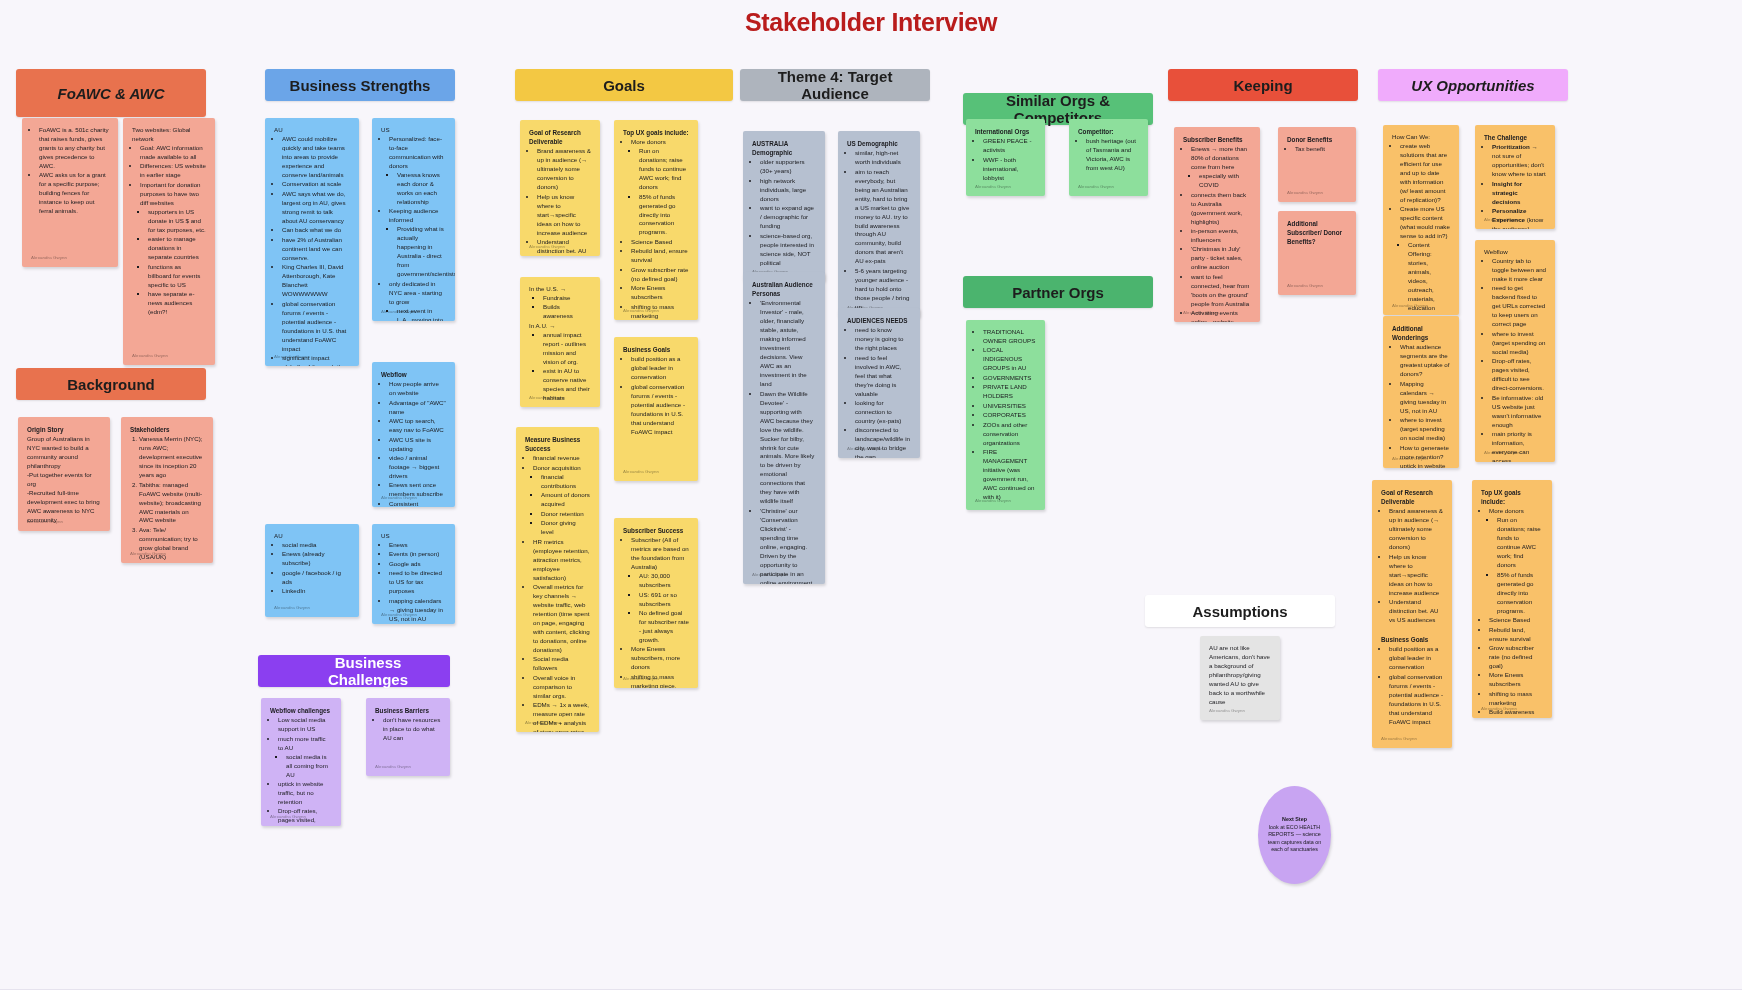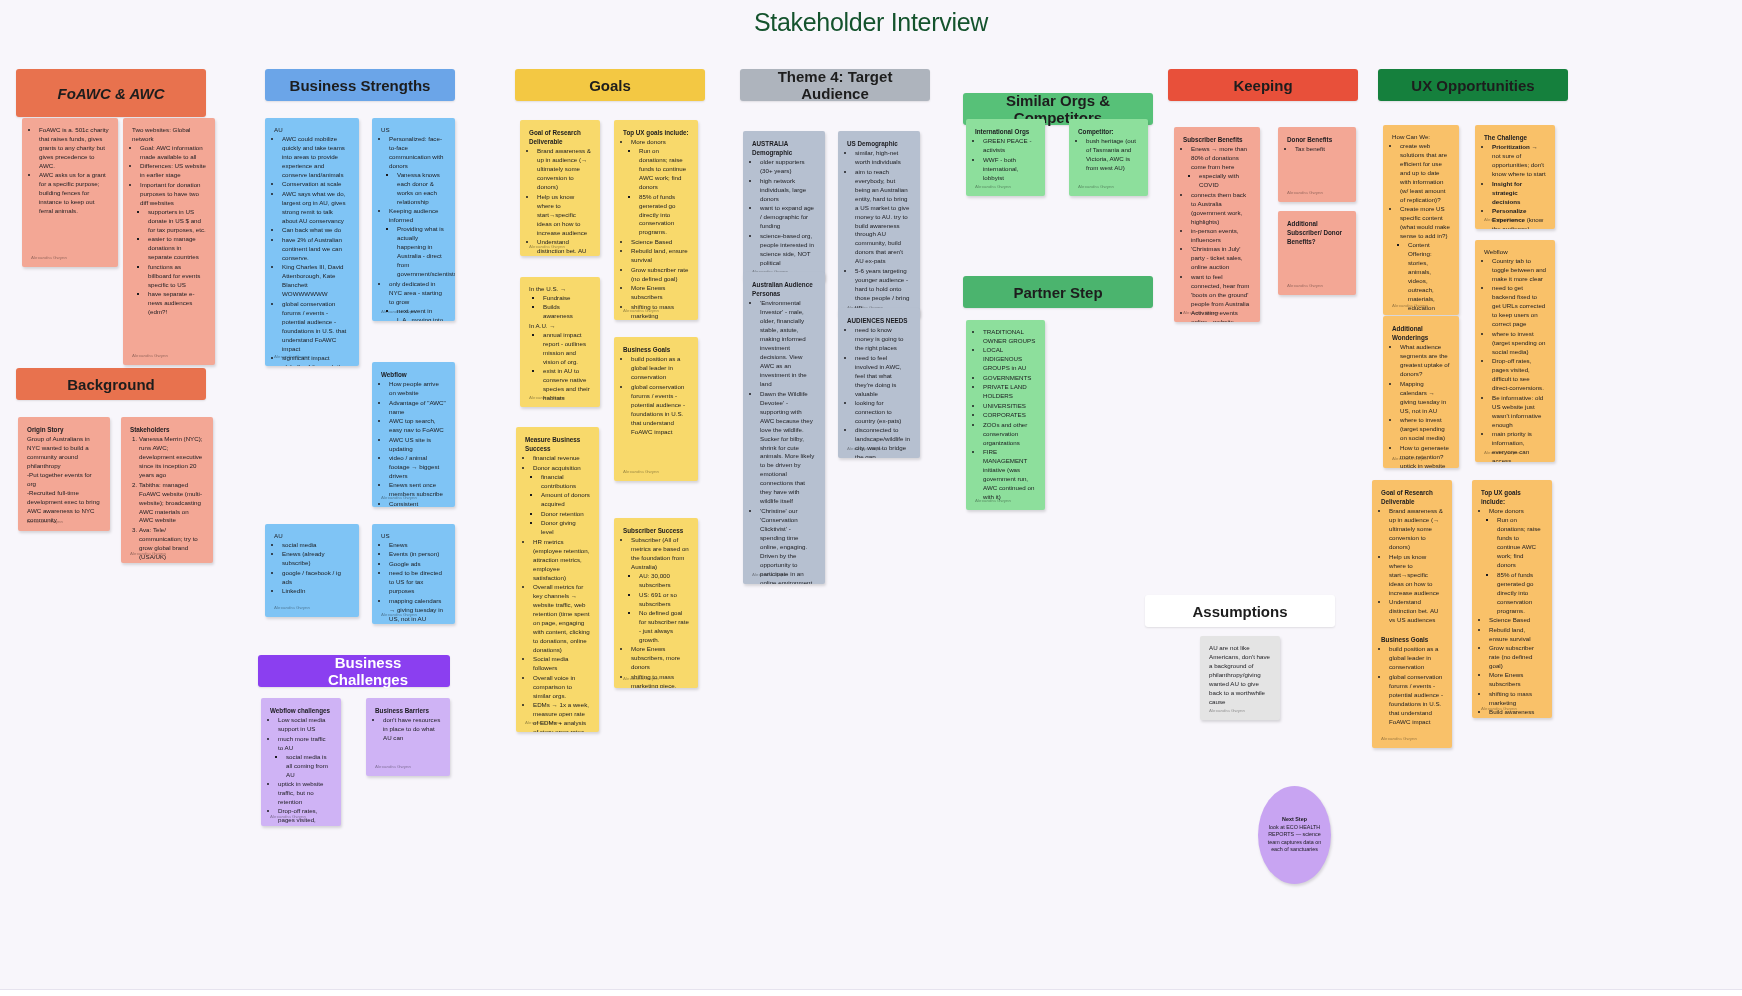--- a/index.html
+++ b/index.html
@@ -23,22 +23,22 @@
     height: 6px;
     background: #ffffff;
     border-top: 1px solid #e6e3ee;
   }
   .page-title {
     position: absolute;
     top: 8px;
     left: 0; right: 0;
     text-align: center;
     font-size: 25px;
-    font-weight: normal;
-    color: #14532d;
+    font-weight: bold;
+    color: #b91c1c;
     letter-spacing: -0.3px;
   }
   .band {
     position: absolute;
     display: flex;
     align-items: center;
     justify-content: center;
     border-radius: 3px;
     font-weight: bold;
     font-size: 15px;
@@ -99,21 +99,21 @@
   .n-orange { background: #f9c169; }
   .n-white  { background: #e4e4e4; }
 
   .b-salmon { background: #e8724e; }
   .b-blue   { background: #6ba5e8; }
   .b-yellow { background: #f3c843; }
   .b-grey   { background: #aeb4bd; }
   .b-green  { background: #57c178; margin-top: 24px; }
   .b-green2 { background: #4bb46e; }
   .b-red    { background: #e8503a; }
-  .b-orange { background: #15803d; }
+  .b-orange { background: #f0abfc; font-style: italic; }
   .b-purple { background: #8b3ff0; padding-left: 36px; }
   .b-white  { background: #ffffff; color:#1d1d1d; }
 
   .ellipse {
     position: absolute;
     background: #c8a4f2;
     border-radius: 50%;
     display: flex;
     align-items: center;
     justify-content: center;
@@ -130,24 +130,24 @@
 <body>
 
 <div id="board">
 
   <div class="page-title">Stakeholder Interview</div>
 
   <div class="band b-salmon" style="left:16px;top:69px;width:190px;height:48px;font-style:italic;">FoAWC &amp; AWC</div>
   <div class="band b-salmon" style="left:16px;top:368px;width:190px;height:32px;">Background</div>
   <div class="band b-blue" style="left:265px;top:69px;width:190px;height:32px;">Business Strengths</div>
   <div class="band b-purple purple" style="left:258px;top:655px;width:192px;height:32px;">Business Challenges</div>
-  <div class="band b-yellow" style="left:515px;top:69px;width:190px;height:32px;">Goals</div>
+  <div class="band b-yellow" style="left:515px;top:69px;width:218px;height:32px;">Goals</div>
   <div class="band b-grey" style="left:740px;top:69px;width:190px;height:32px;">Theme 4: Target Audience</div>
   <div class="band b-green" style="left:963px;top:69px;width:190px;height:32px;">Similar Orgs &amp; Competitors</div>
-  <div class="band b-green2" style="left:963px;top:276px;width:190px;height:32px;">Partner Step</div>
+  <div class="band b-green2" style="left:963px;top:276px;width:190px;height:32px;">Partner Orgs</div>
   <div class="band b-white" style="left:1145px;top:595px;width:190px;height:32px;">Assumptions</div>
   <div class="band b-red" style="left:1168px;top:69px;width:190px;height:32px;">Keeping</div>
   <div class="band b-orange" style="left:1378px;top:69px;width:190px;height:32px;">UX Opportunities</div>
 
   <div class="note n-salmon has-author" style="left:22px;top:118px;width:96px;height:149px;">
     <ul>
       <li>FoAWC is a. 501c charity that raises funds, gives grants to any charity but gives precedence to AWC.</li>
       <li>AWC asks us for a grant for a specific purpose; building fences for instance to keep out ferral animals.</li>
     </ul>
     <span class="author">Alexandra Gwynn</span>

